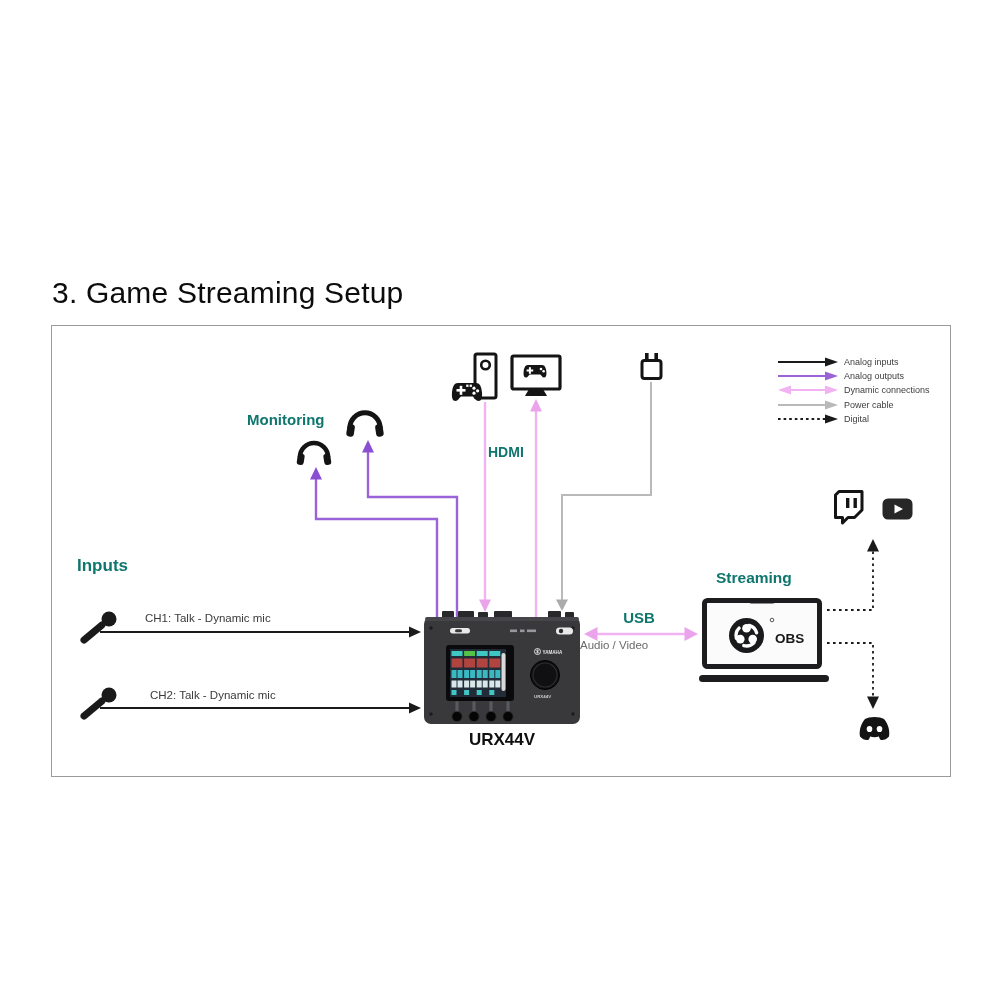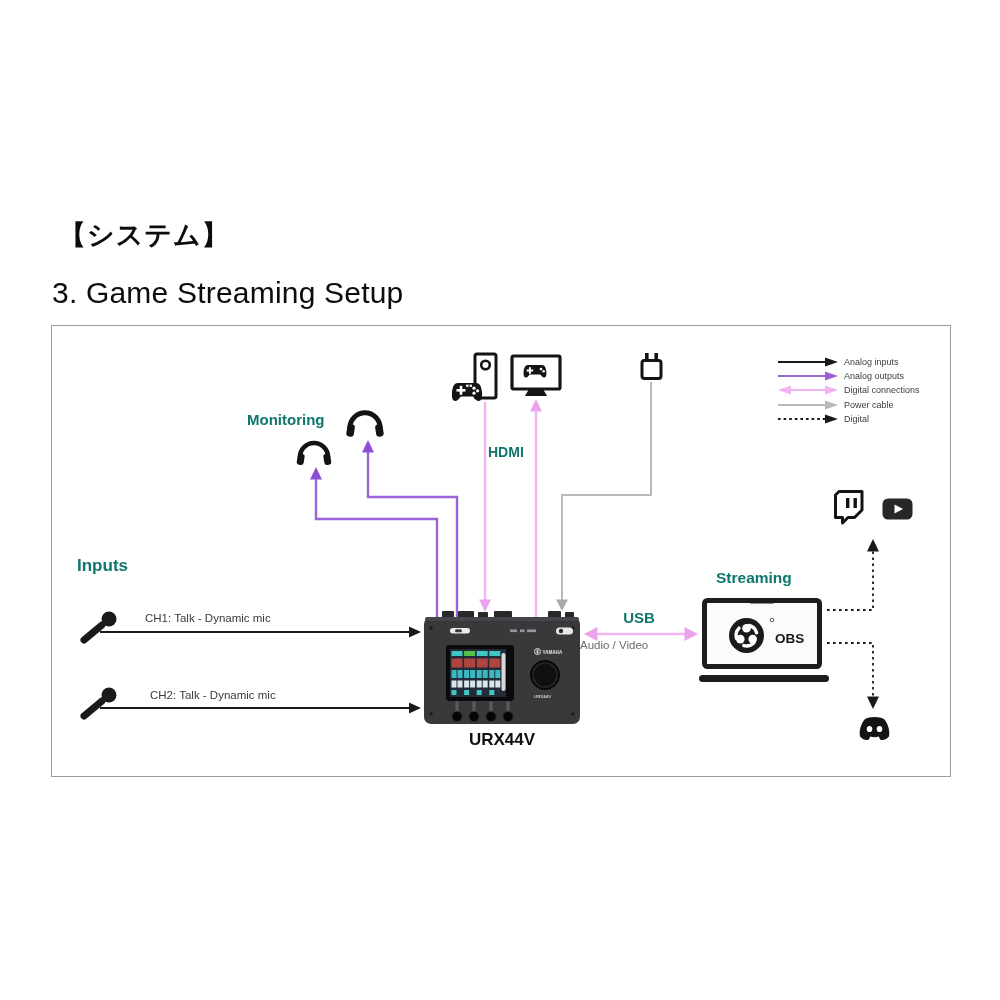--- a/index.html
+++ b/index.html
@@ -24,21 +24,20 @@
   .usb-sub{left:580px;top:639px;font-size:11.5px;color:#6b6b6b;}
   .streaming-label{left:716px;top:569px;font-size:15.5px;}
   .device-label{left:424px;top:730px;width:156px;text-align:center;font-size:17px;font-weight:800;color:#101010;}
   svg text{font-family:"Liberation Sans",sans-serif;}
 </style>
 </head>
 <body>
 
 <div class="canvas">
 
-  <div class="abs title-jp">【システム】</div>
   <div class="abs title-en">3. Game Streaming Setup</div>
 
   <div class="abs frame"></div>
 
   <svg class="abs wires" width="1000" height="1000" viewBox="0 0 1000 1000">
 
     <line x1="100" y1="632" x2="410" y2="632" stroke-width="2" stroke="#1a1a1a"></line>
     <polygon points="421,632 409,626.4 409,637.6" fill="#1a1a1a"></polygon>
     <line x1="100" y1="708" x2="410" y2="708" stroke-width="2" stroke="#1a1a1a"></line>
     <polygon points="421,708 409,702.4 409,713.6" fill="#1a1a1a"></polygon>
@@ -80,21 +79,21 @@
         <polygon points="61,5 48,0.5 48,9.5" fill="#9a63d8"></polygon>
       </svg>
       <span class="lg-label">Analog outputs</span>
     </div>
     <div class="legend-row">
       <svg width="62" height="10" viewBox="0 0 62 10">
         <line x1="13" y1="5" x2="48" y2="5" stroke-width="2.2" stroke="#f1b3f1"></line>
         <polygon points="1,5 14,0.5 14,9.5" fill="#f1b3f1"></polygon>
         <polygon points="61,5 48,0.5 48,9.5" fill="#f1b3f1"></polygon>
       </svg>
-      <span class="lg-label">Digital connections</span>
+      <span class="lg-label">Dynamic connections</span>
     </div>
     <div class="legend-row">
       <svg width="62" height="10" viewBox="0 0 62 10">
         <line x1="1" y1="5" x2="48" y2="5" stroke-width="2" stroke="#b9b9b9"></line>
         <polygon points="61,5 48,0.5 48,9.5" fill="#b9b9b9"></polygon>
       </svg>
       <span class="lg-label">Power cable</span>
     </div>
     <div class="legend-row">
       <svg width="62" height="10" viewBox="0 0 62 10">

